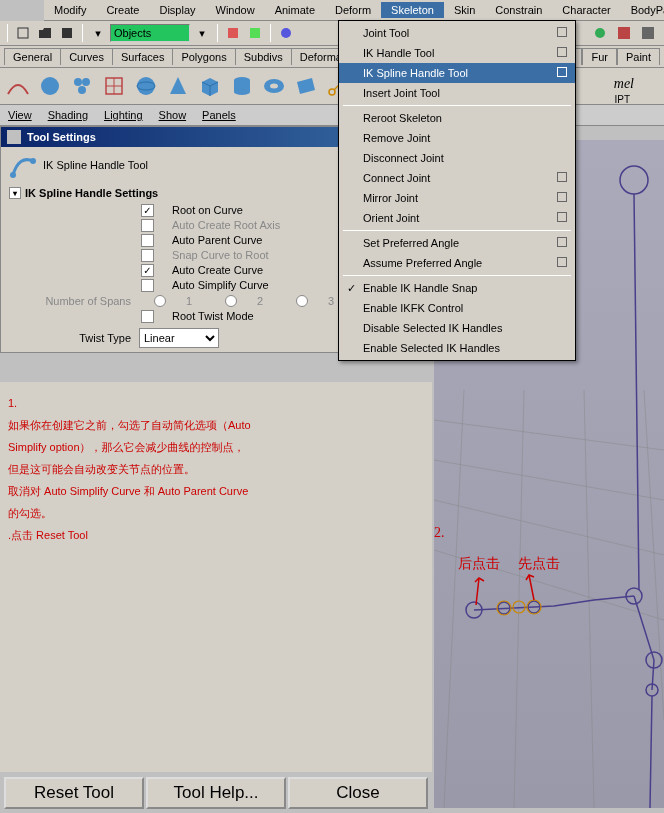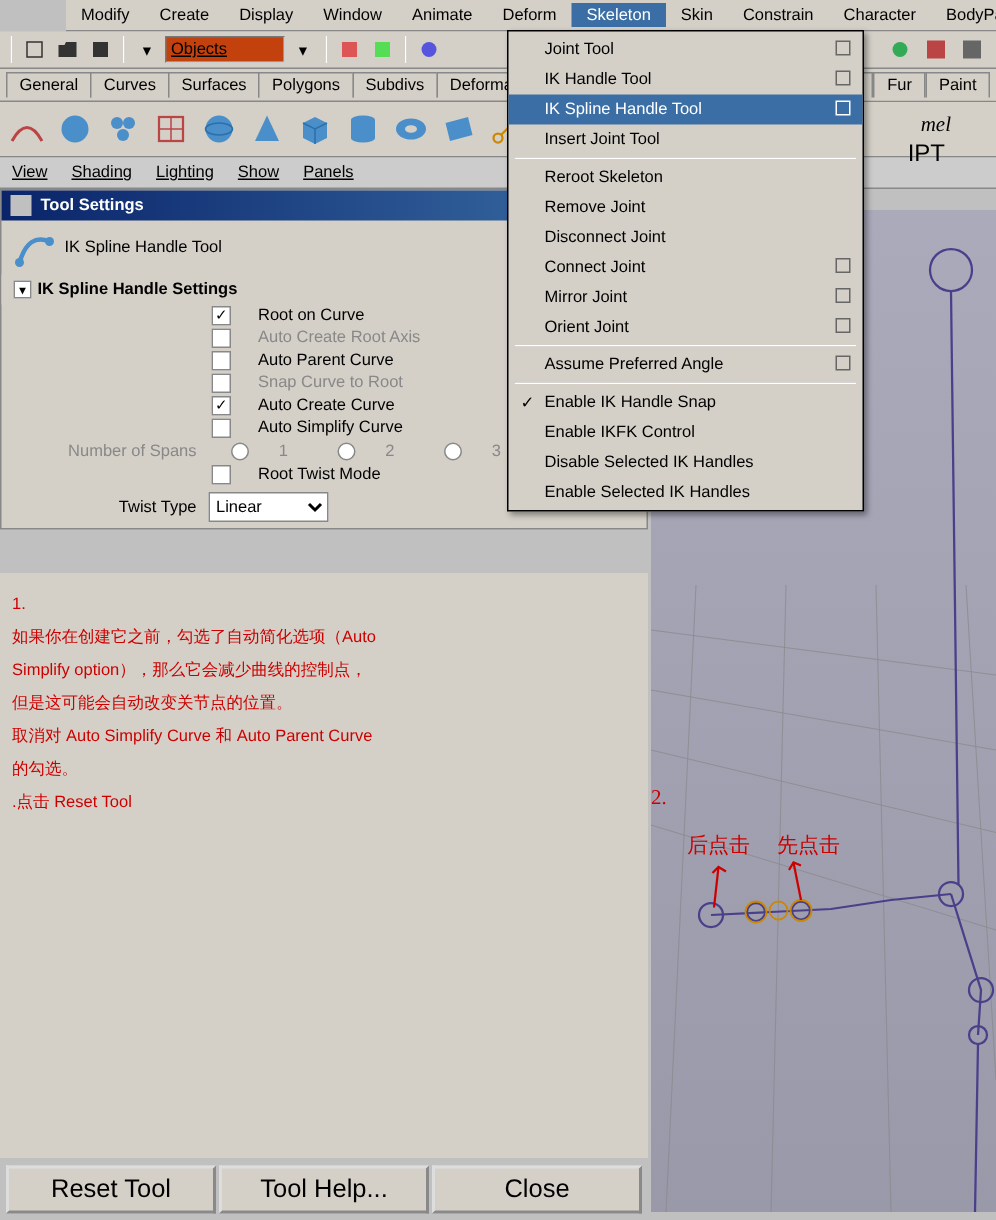--- a/index.html
+++ b/index.html
@@ -5,21 +5,21 @@
 * { margin: 0; padding: 0; box-sizing: border-box; font-family: Tahoma, Arial, sans-serif; font-size: 11px; }
 body { background: #c0c0c0; width: 664px; height: 813px; overflow: hidden; position: relative; }
 
 .menubar { background: #d4d0c8; display: flex; padding: 2px 0; border-bottom: 1px solid #888; margin-left: 44px; }
 .menubar .item { padding: 2px 10px; cursor: pointer; }
 .menubar .item.active { background: #3a6ea5; color: #fff; }
 
 .toolbar { background: #d4d0c8; display: flex; align-items: center; padding: 2px 4px; border-bottom: 1px solid #888; gap: 2px; }
 .toolbar .sep { width: 1px; height: 18px; background: #888; margin: 0 3px; border-right: 1px solid #fff; }
 .toolbar .btn { width: 20px; height: 20px; display: flex; align-items: center; justify-content: center; cursor: pointer; }
-.toolbar input.combo { width: 80px; height: 18px; background: #c2410c; border: 1px inset #ccc; padding: 0 3px; font-size: 11px; text-decoration: underline; }
+.toolbar input.combo { width: 80px; height: 18px; background: #22c55e; border: 1px inset #ccc; padding: 0 3px; font-size: 11px; }
 
 .shelf-tabs { background: #d4d0c8; display: flex; padding: 2px 4px; border-bottom: 1px solid #888; gap: 0; }
 .shelf-tabs .tab { padding: 2px 8px; background: #d4d0c8; border: 1px solid #888; border-bottom: none; cursor: pointer; margin-right: -1px; }
 
 .shelf { background: #d4d0c8; display: flex; padding: 4px; border-bottom: 1px solid #888; gap: 4px; }
 .shelf .shelf-btn { width: 28px; height: 28px; display: flex; align-items: center; justify-content: center; cursor: pointer; }
 
 .panel-menubar { background: #ccc; display: flex; padding: 2px 0; border-bottom: 1px solid #888; }
 .panel-menubar .item { padding: 2px 8px; cursor: pointer; text-decoration: underline; }
 
@@ -65,21 +65,21 @@
 .viewport { position: absolute; top: 140px; right: 0; width: 230px; height: 668px; background: linear-gradient(#aab, #99a); }
 .viewport svg { width: 100%; height: 100%; }
 
 .right-tabs { position: absolute; top: 46px; right: 0; display: flex; background: #d4d0c8; padding: 2px 4px; gap: 0; z-index: 50; }
 .right-tabs .tab { padding: 2px 8px; border: 1px solid #888; border-bottom: none; }
 
 .right-icons { position: absolute; top: 25px; right: 4px; display: flex; gap: 4px; z-index: 50; }
 .right-icons .btn { width: 20px; height: 20px; }
 
 .mel-badge { position: absolute; top: 76px; right: 30px; z-index: 50; font-family: serif; font-style: italic; font-size: 14px; }
-.ipt-badge { position: absolute; top: 94px; right: 34px; z-index: 50; font-size: 16px; }
+.ipt-badge { position: absolute; top: 94px; right: 34px; z-index: 50; font-size: 10px; }
 
 .anno2 { position: absolute; color: #c00; font-size: 14px; font-family: SimSun, serif; }
 </style>
 </head>
 <body>
 
 <div class="menubar">
   <div class="item">Modify</div>
   <div class="item">Create</div>
   <div class="item">Display</div>
@@ -373,19 +373,20 @@
   <div class="mi hl"><span>IK Spline Handle Tool</span><span class="sub"></span></div>
   <div class="mi"><span>Insert Joint Tool</span></div>
   <div class="msep"></div>
   <div class="mi"><span>Reroot Skeleton</span></div>
   <div class="mi"><span>Remove Joint</span></div>
   <div class="mi"><span>Disconnect Joint</span></div>
   <div class="mi"><span>Connect Joint</span><span class="sub"></span></div>
   <div class="mi"><span>Mirror Joint</span><span class="sub"></span></div>
   <div class="mi"><span>Orient Joint</span><span class="sub"></span></div>
   <div class="msep"></div>
+  <div class="mi"><span>Set Preferred Angle</span><span class="sub"></span></div>
   <div class="mi"><span>Assume Preferred Angle</span><span class="sub"></span></div>
   <div class="msep"></div>
   <div class="mi"><span class="check">✓</span><span>Enable IK Handle Snap</span></div>
   <div class="mi"><span>Enable IKFK Control</span></div>
   <div class="mi"><span>Disable Selected IK Handles</span></div>
   <div class="mi"><span>Enable Selected IK Handles</span></div>
 </div>
 
 </body></html>

